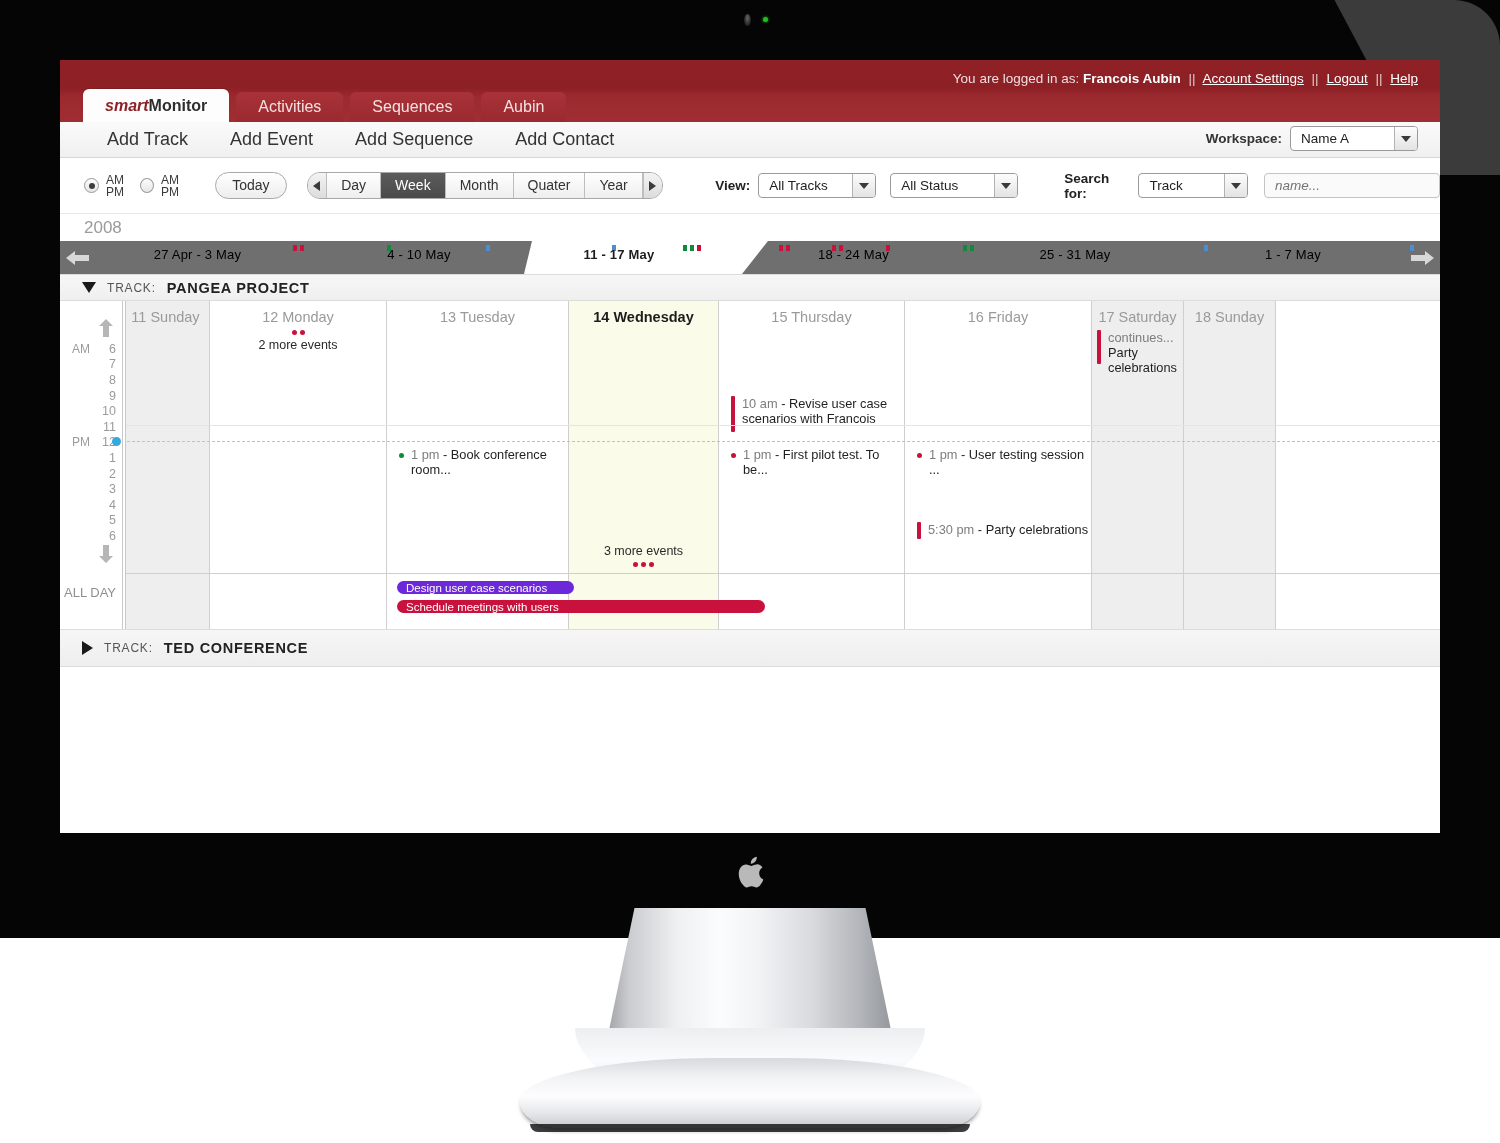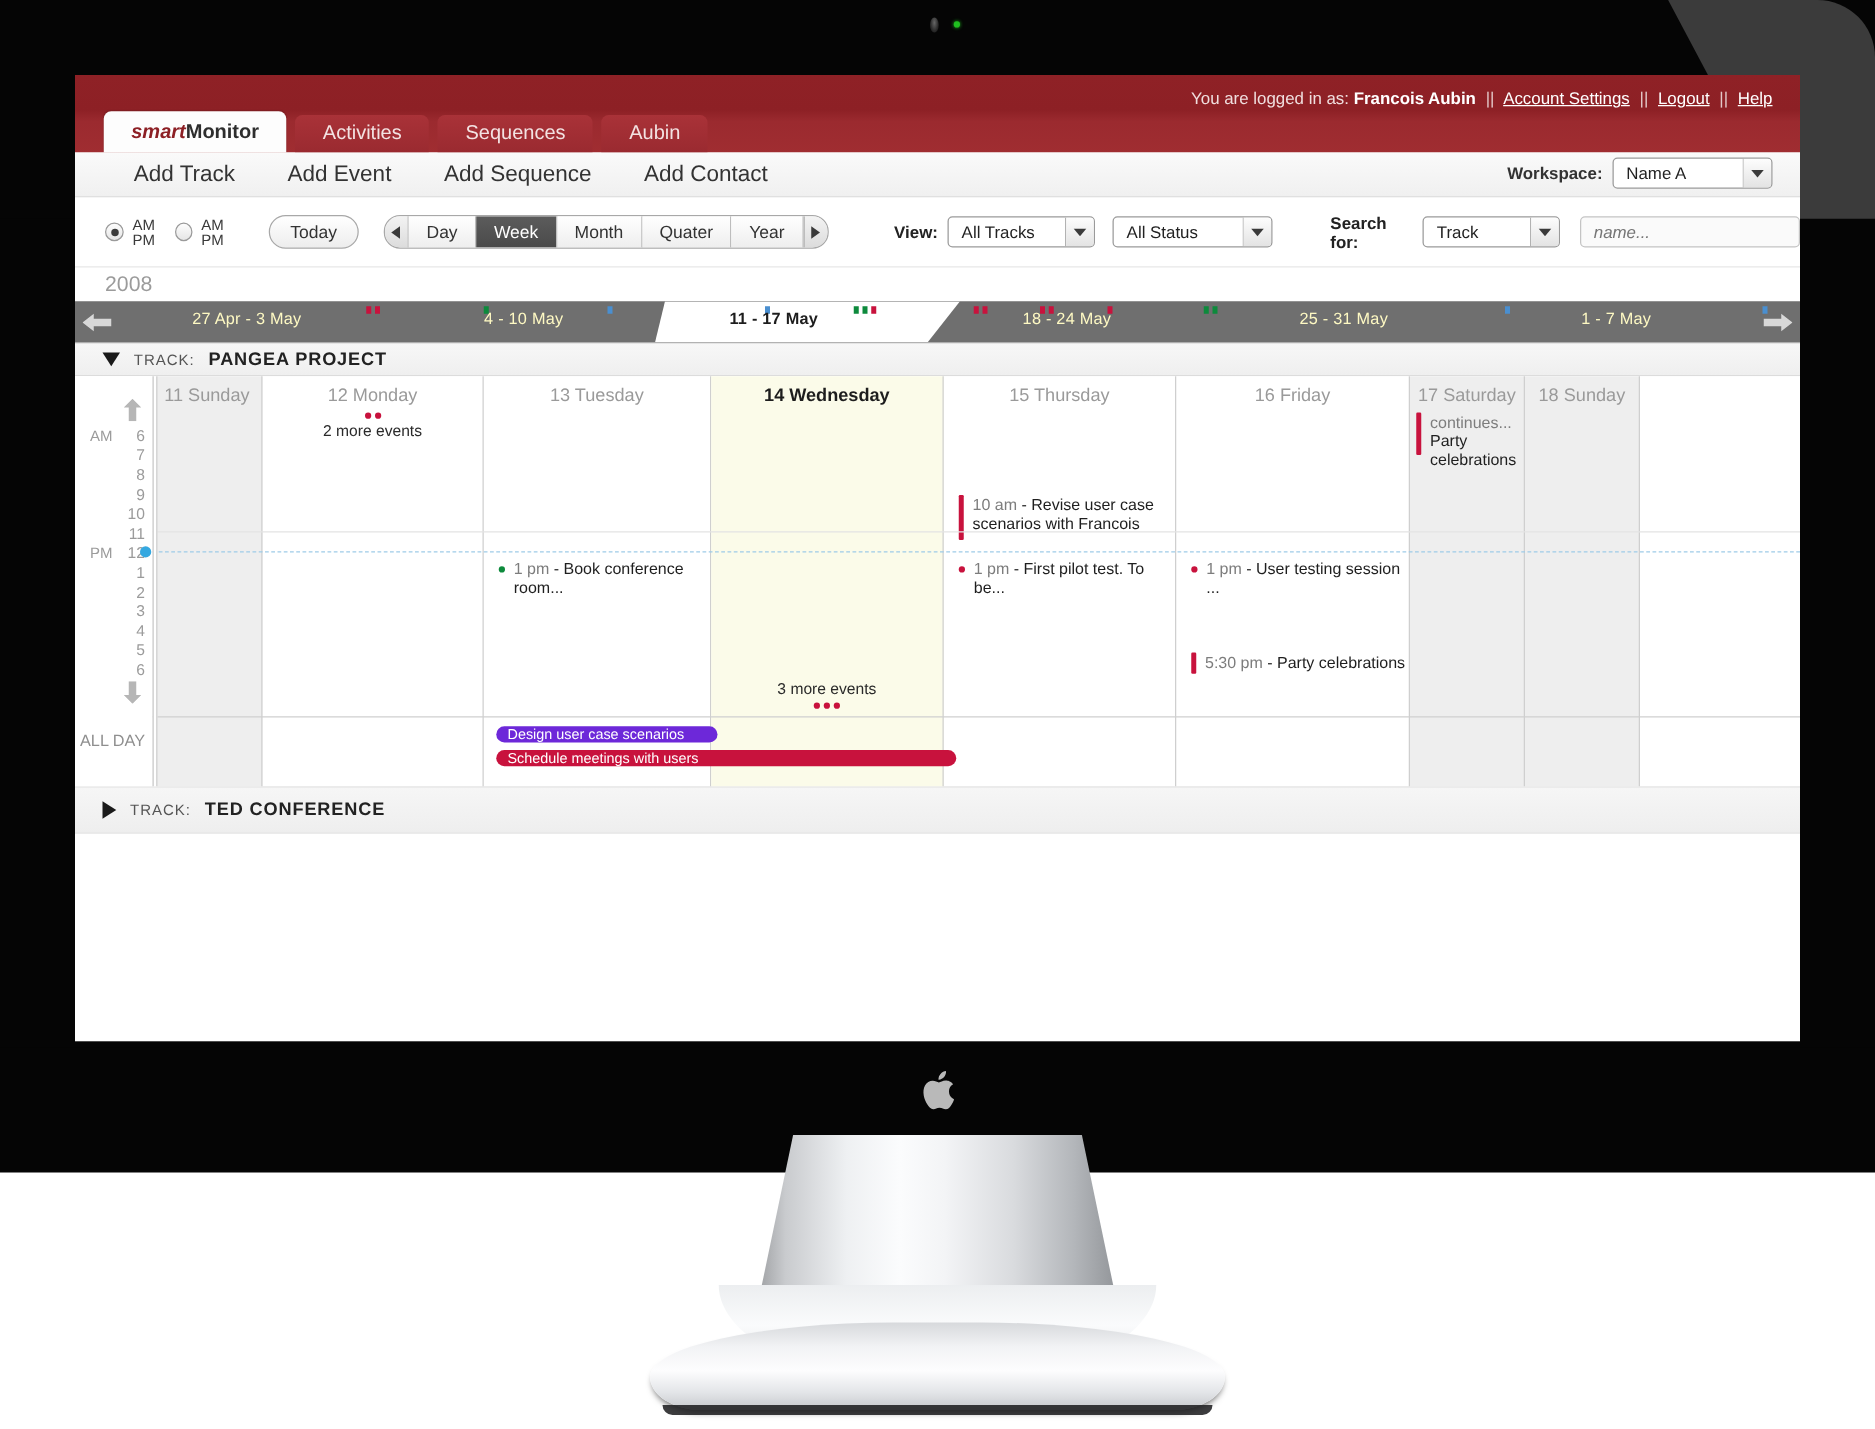--- a/index.html
+++ b/index.html
@@ -188,21 +188,21 @@
     position:relative; height:33px; background:#6f6f6f; display:flex; align-items:stretch;
     overflow:hidden;
   }
   .weeknav .arrowbtn {
     width:36px; display:flex; align-items:center; justify-content:center; flex:none;
   }
   .weeknav .arrowbtn svg{display:block;}
   .weeks { position:relative; flex:1; display:flex; }
   .wk {
     position:relative; flex:1; display:flex; align-items:flex-start; justify-content:center;
-    padding-top:6px; font-size:13px; color:#fef9c3; letter-spacing:.2px;
+    padding-top:6px; font-size:13px; color:#000000; letter-spacing:.2px;
   }
   .wk.cur {
     color:#1d1d1d; font-weight:bold;
   }
   .wk.cur::before{
     content:""; position:absolute; left:-8px; top:0; right:-18px; bottom:0;
     background:#ffffff;
     clip-path: polygon(8px 0, 100% 0, calc(100% - 26px) 100%, 0 100%);
     z-index:0;
   }
@@ -571,21 +571,21 @@
           </div>
 
           <div class="daycol" style="width:182px">
             <div class="dayname">13 Tuesday</div>
             <div class="ev" style="left:12px; top:146px; width:168px">
               <span class="dotm green"></span>
               <span class="txt"><span class="tm">1 pm</span> - <span>Book conference room...</span></span>
             </div>
           </div>
 
-          <div class="daycol today" style="width:186px">
+          <div class="daycol today" style="width:150px">
             <div class="dayname">14 Wednesday</div>
             <div class="moreev" style="top:243px">
               <div class="lbl" style="margin-bottom:4px">3 more events</div>
               <div class="dots">
                     <i></i>
                     <i></i>
                     <i></i>
                   </div>
             </div>
           </div>

